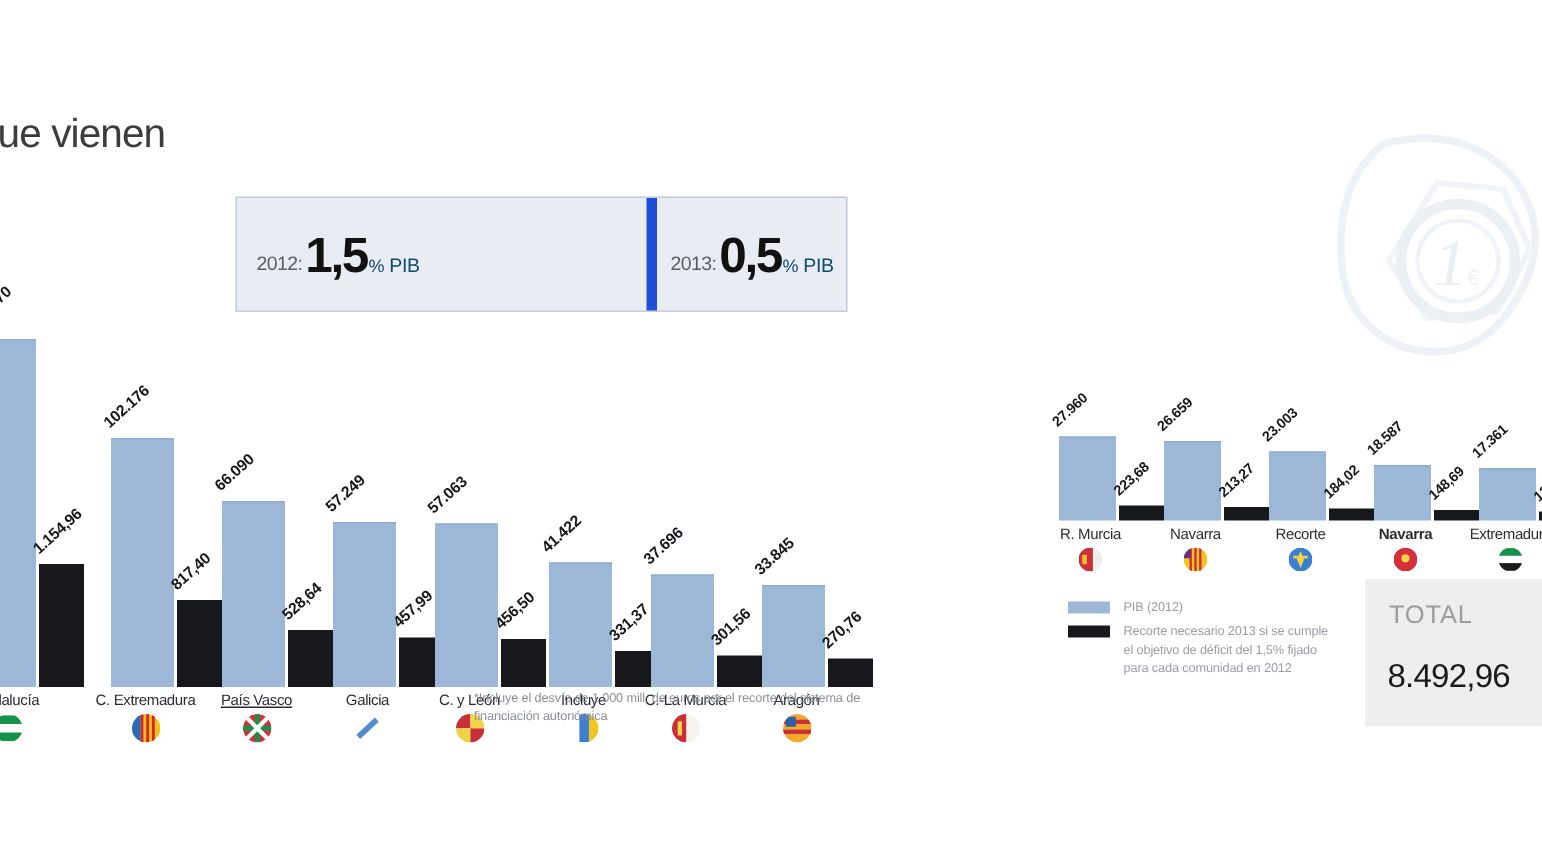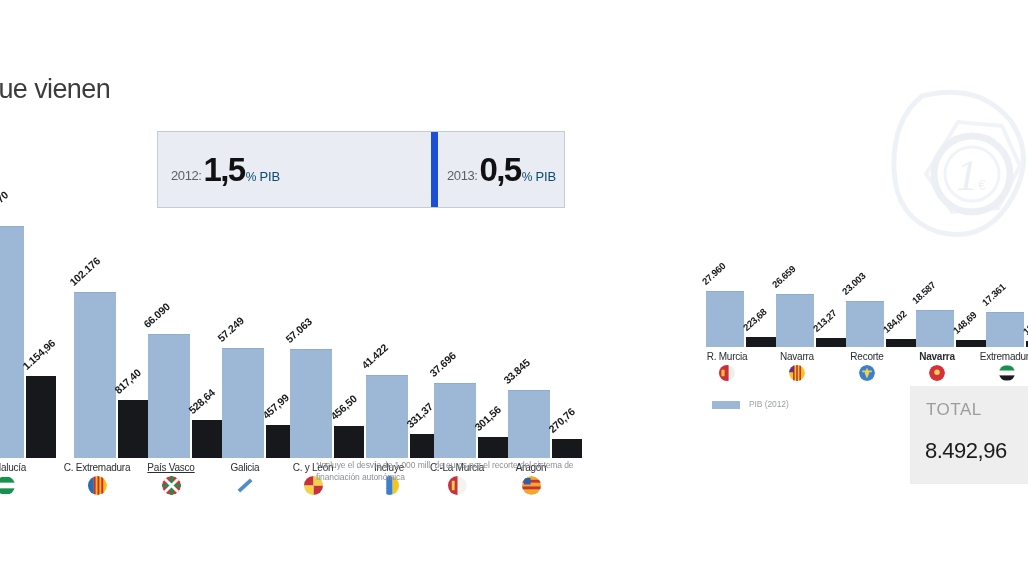--- a/index.html
+++ b/index.html
@@ -331,20 +331,24 @@
       </div>
     </div>
 
   <div class="footnote">*Incluye el desvío de 1.000 mill. de euros por el recorte del sistema de financiación autonómica</div>
 
   <div class="legend">
     <div class="legend-row">
       <div class="legend-swatch blue"></div>
       <div class="legend-text">PIB (2012)</div>
     </div>
+    <div class="legend-row">
+      <div class="legend-swatch black"></div>
+      <div class="legend-text">Recorte necesario 2013 si se cumple el objetivo de déficit del 1,5% fijado para cada comunidad en 2012</div>
+    </div>
   </div>
 
   <div class="total-box">
     <div class="total-label">TOTAL</div>
     <div class="total-value">8.492,96</div>
 
   </div>
 
 </div>
 

